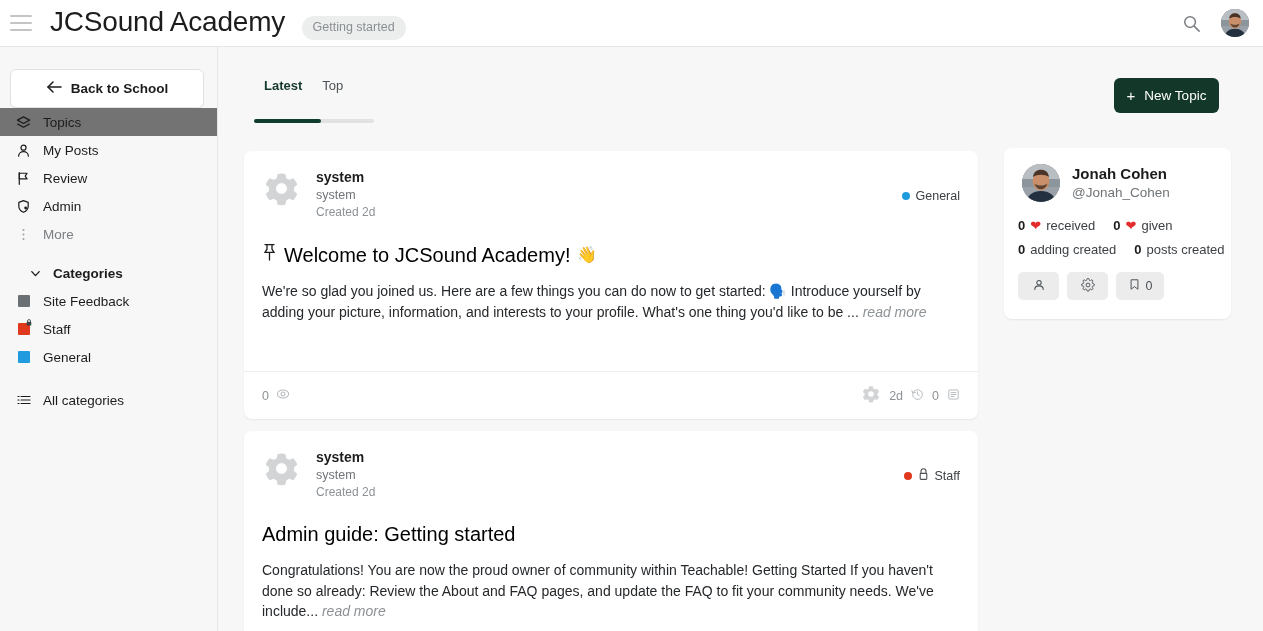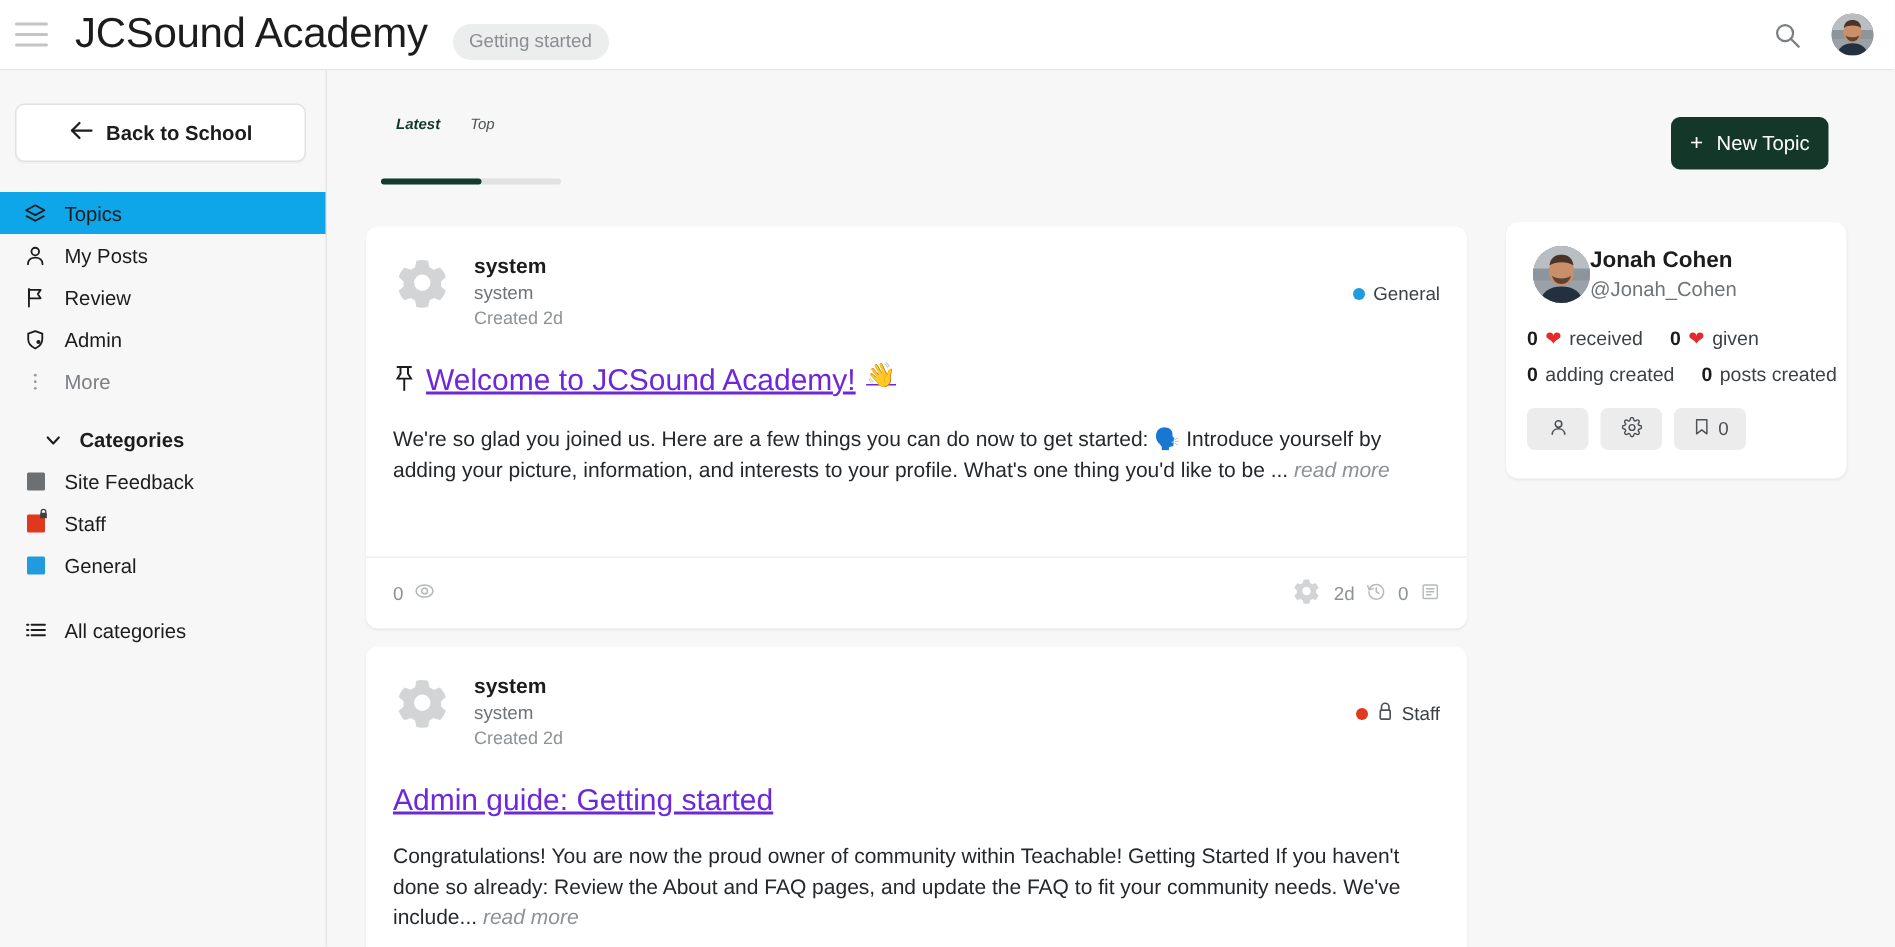--- a/index.html
+++ b/index.html
@@ -54,39 +54,39 @@
   }
 
   
   .sidebar {
     position: absolute; top: 47px; left: 0;
     width: 218px; height: 584px;
     background: #f7f7f7;
     border-right: 1px solid #e6e6e6;
   }
   .back-btn {
-    margin: 22px 13px 20px 10px;
+    margin: 22px 13px 0 10px;
     height: 39px;
     background: #fff;
     border: 1px solid #e1e1e1;
     border-radius: 6px;
     display: flex; align-items: center; justify-content: center;
     gap: 9px;
     font-size: 13.5px; font-weight: bold; color: #1c1c1c;
     cursor: pointer;
     box-shadow: 0 1px 1px rgba(0,0,0,0.03);
   }
   .nav-item {
     height: 28px;
     display: flex; align-items: center;
     padding-left: 16px; gap: 12px;
     font-size: 13.5px; color: #1c1c1c;
     cursor: pointer;
   }
-  .nav-item.active { background: #0ea5e9; }
+  .nav-item.active { background: #737373; }
   .nav-item.muted { color: #7b7f83; }
   .nav-ico { width: 15px; height: 15px; flex: none; display: flex; align-items: center; justify-content: center; }
   .nav-gap { height: 11px; }
   .cat-header {
     height: 28px; display: flex; align-items: center;
     padding-left: 28px; gap: 10px;
     font-size: 13.5px; font-weight: bold; color: #1c1c1c;
     cursor: pointer;
   }
   .swatch { width: 12px; height: 12px; flex: none; border-radius: 1px; position: relative; }
@@ -99,24 +99,23 @@
   .main {
     position: absolute; top: 47px; left: 218px;
     width: 1045px; height: 584px;
     background: #f7f7f7;
   }
   .tabs {
     position: absolute; top: 31px; left: 36px;
     display: flex; gap: 0;
   }
   .tab {
-    font-size: 10px; color: #4d5256; cursor: pointer;
+    font-size: 13px; color: #4d5256; cursor: pointer;
     padding: 0 10px 12px;
     position: relative;
-    font-style: italic;
   }
   .tab.active { color: #14392b; font-weight: bold; }
   .tab-rail {
     position: absolute; top: 72px; left: 36px;
     width: 120px; height: 4px; background: #e2e2e2; border-radius: 2px;
   }
   .tab-rail-on {
     position: absolute; top: 72px; left: 36px;
     width: 67px; height: 4px; background: #113d2d; border-radius: 2px;
   }
@@ -146,24 +145,23 @@
   .who-name { font-size: 14px; font-weight: bold; color: #1c1c1c; line-height: 17px; }
   .who-sub { font-size: 12.5px; color: #6f7478; line-height: 18px; }
   .who-created { font-size: 12px; color: #8d9296; line-height: 17px; }
   .card-cat {
     margin-left: auto; display: flex; align-items: center; gap: 6px;
     font-size: 12.5px; color: #3c4145; padding-top: 2px;
   }
   .dot { width: 8px; height: 8px; border-radius: 50%; flex: none; }
   .card-title {
     padding: 22px 18px 0 18px;
-    font-size: 20px; color: #6d28d9;
-    display: flex; gap: 7px;
+    font-size: 20px; color: #000000;
+    display: flex; align-items: center; gap: 7px;
     cursor: pointer;
-    text-decoration: underline;
   }
   .card-body {
     padding: 14px 18px 0 18px;
     font-size: 14px; color: #25282b; line-height: 20.5px;
   }
   .read-more { color: #8d9296; font-style: italic; cursor: pointer; }
   .card-foot {
     position: absolute; bottom: 0; left: 0; right: 0;
     height: 48px; border-top: 1px solid #ededed;
     display: flex; align-items: center;
@@ -178,21 +176,21 @@
     position: absolute; top: 101px; left: 786px;
     width: 227px; height: 171px;
     background: #fff; border-radius: 8px;
     box-shadow: 0 1px 2px rgba(0,0,0,0.07);
   }
   .profile-head { display: flex; align-items: center; padding: 16px 0 0 18px; }
   .profile-avatar {
     width: 38px; height: 38px; border-radius: 50%;
     overflow: hidden; flex: none; background: #8a9099;
   }
-  .profile-names { }
+  .profile-names { margin-left: 12px; }
   .p-name { font-size: 15px; font-weight: bold; color: #1c1c1c; line-height: 19px; }
   .p-handle { font-size: 13.5px; color: #6f7478; line-height: 19px; }
   .stat-row {
     padding-left: 14px; display: flex; align-items: center;
     font-size: 13px; color: #3c4145;
   }
   .stat-row.r1 { margin-top: 16px; gap: 5px; }
   .stat-row.r2 { margin-top: 9px; gap: 5px; }
   .stat-num { font-weight: bold; color: #1c1c1c; }
   .heart { color: #e32b2b; font-size: 13px; }

